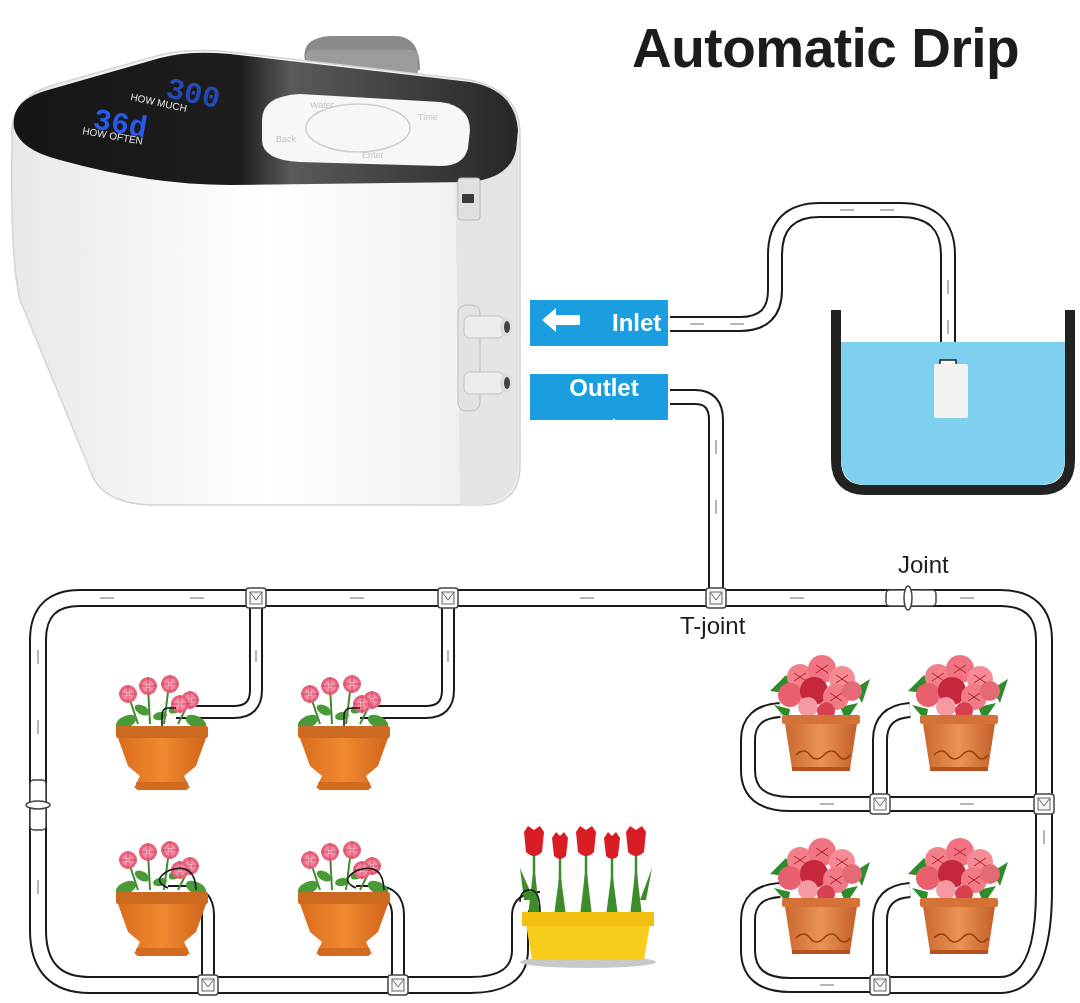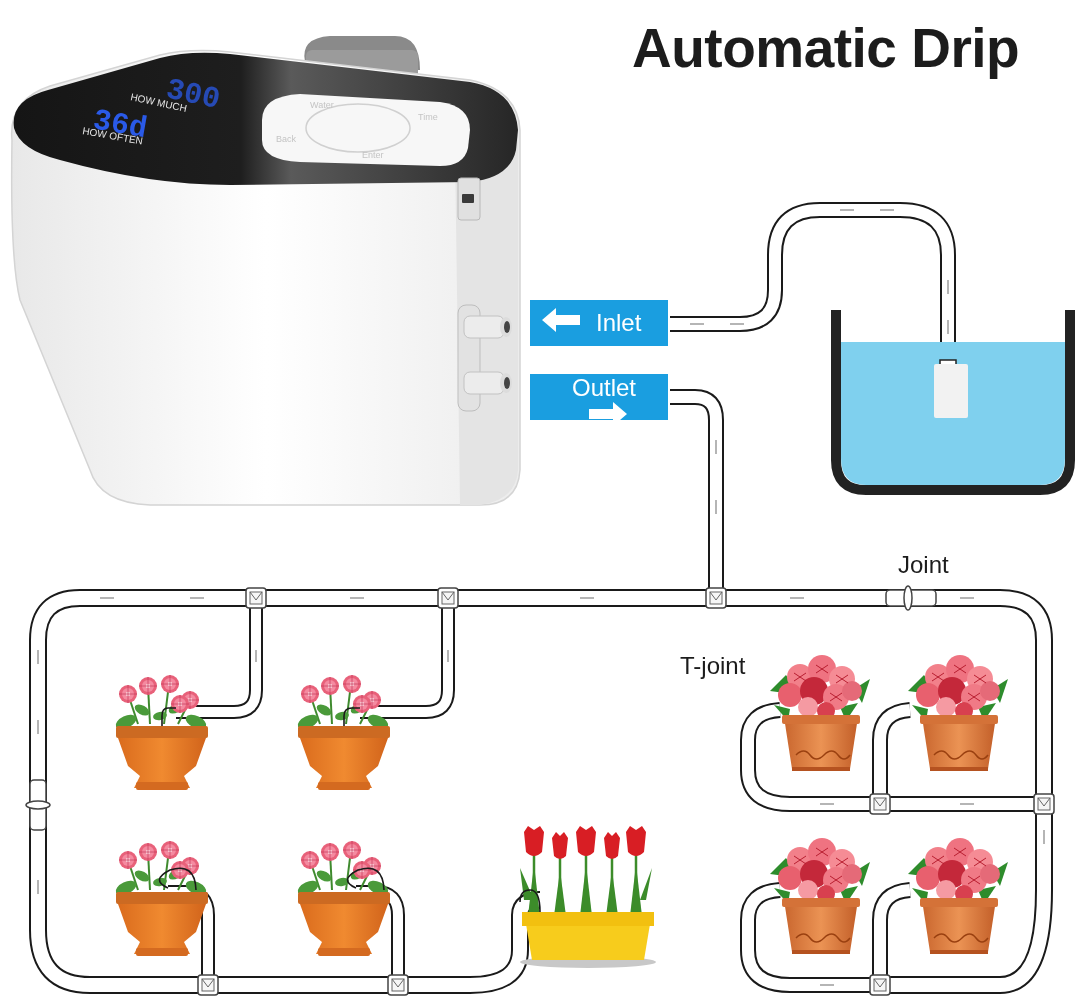--- a/index.html
+++ b/index.html
@@ -5,33 +5,33 @@
   html, body { margin: 0; padding: 0; background: #ffffff; }
   body { width: 1080px; height: 1003px; position: relative; overflow: hidden; font-family: "Liberation Sans", sans-serif; }
   .title {
     position: absolute; left: 632px; top: 0px; width: 440px;
     font-family: "Liberation Sans", sans-serif; font-weight: 700;
     font-size: 55px; line-height: 64px; color: #1c1c1c; letter-spacing: -0.5px; margin-top: 16px;
   }
   .title span { display: block; }
   .label-box {
     position: absolute; background: #1a9ee0; color: #ffffff;
-    font-family: "Liberation Sans", sans-serif; font-weight: 400; font-size: 24px;
-    height: 46px; display: flex; align-items: center; box-sizing: border-box;
+    font-family: "Liberation Sans", sans-serif; font-weight: 700; font-size: 24px;
+    height: 46px; display: flex; align-items: center; box-sizing: border-box; gap: 16px;
   }
   .label-inlet { left: 530px; top: 300px; width: 138px; padding-left: 12px; }
   .label-outlet { left: 530px; top: 374px; width: 138px; padding-left: 10px; flex-direction: column; }
   .label-inlet .arrow { margin-right: 16px; }
   .label-outlet .arrow { margin-left: 8px; }
   .arrow { display: inline-block; }
   .caption {
     position: absolute; font-family: "Liberation Sans", sans-serif; font-size: 24px; color: #1c1c1c;
   }
   .cap-joint { left: 878px; top: 551px; margin-left: 20px; }
-  .cap-tjoint { left: 680px; top: 612px; margin-top: 40px; }
+  .cap-tjoint { left: 680px; top: 612px; }
   svg.scene { position: absolute; left: 0; top: 0; }
 </style>
 </head>
 <body>
 
 <svg class="scene" width="1080" height="1003" viewBox="0 0 1080 1003">
   <defs>
     <linearGradient id="bodyGrad" x1="0" y1="0" x2="1" y2="0">
       <stop offset="0" stop-color="#e8e8e8"></stop>
       <stop offset="0.5" stop-color="#ffffff"></stop>

